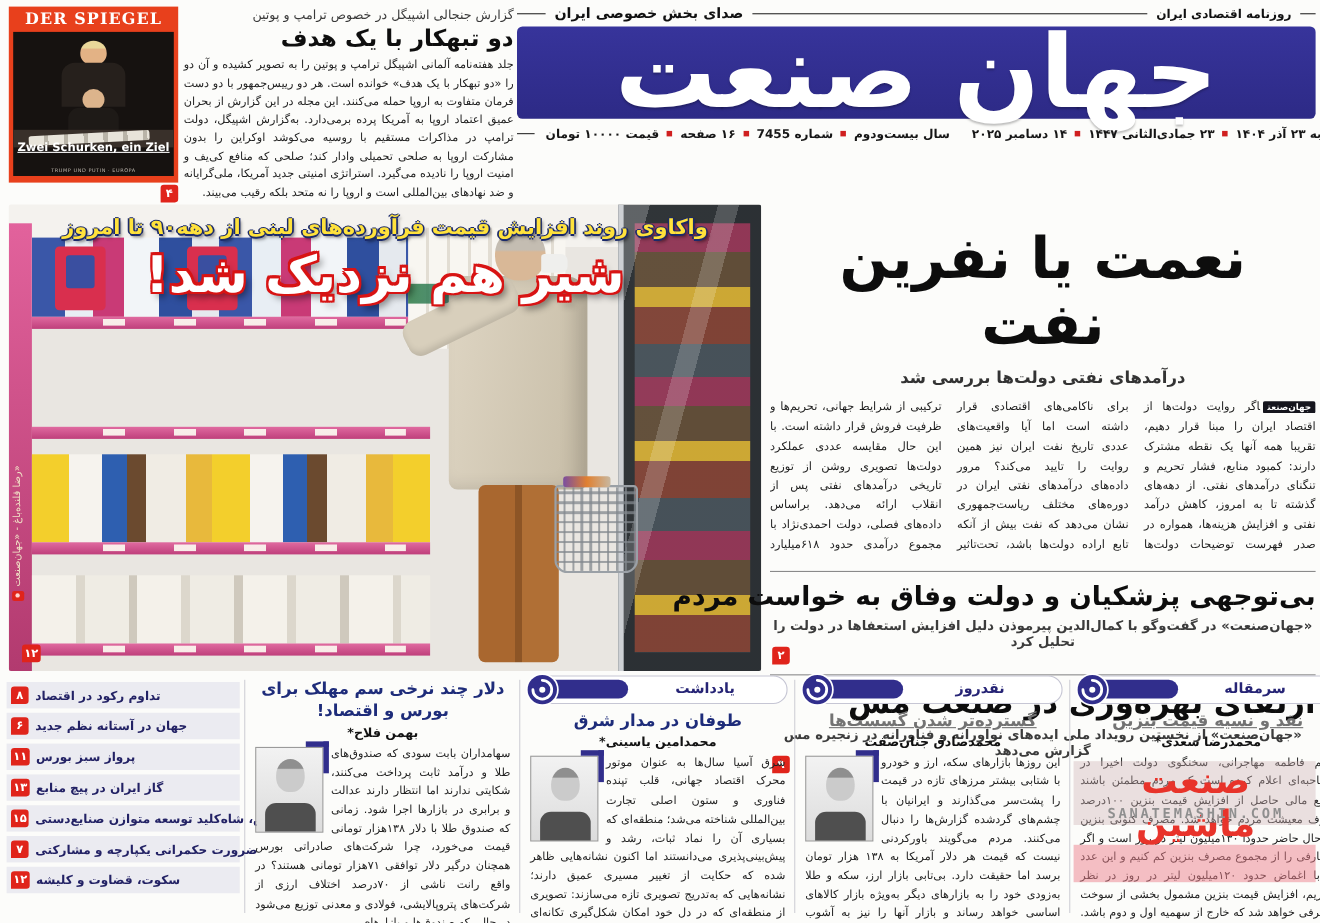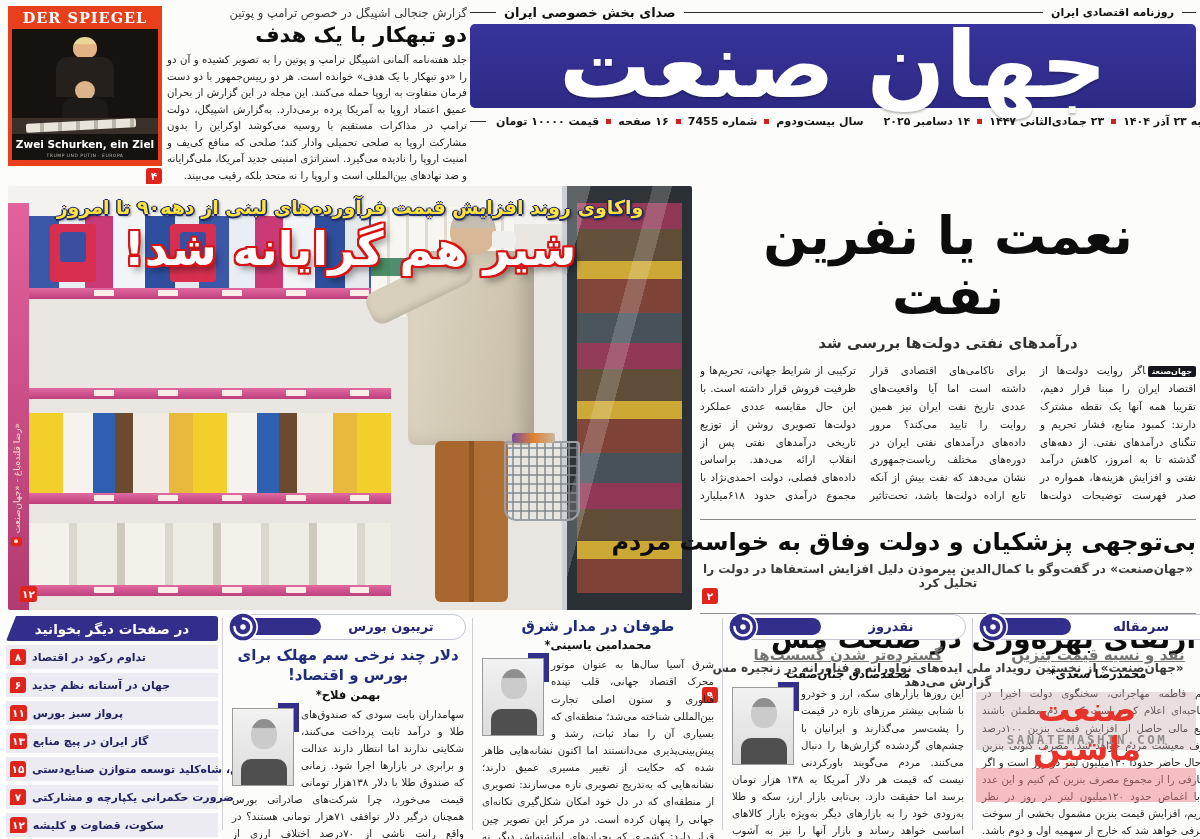--- a/index.html
+++ b/index.html
@@ -27,22 +27,22 @@
                       background:#26201c; border-radius:12px 12px 0 0; }
   .sp-fig-putin { position:absolute; left:50%; top:52px; width:46px; height:48px; transform:translateX(-50%); }
   .sp-fig-putin .hd { position:absolute; left:13px; top:0; width:20px; height:19px; border-radius:50%;
                       background:#dcb48c; }
   .sp-fig-putin .bd { position:absolute; left:0; top:17px; width:46px; height:30px;
                       background:#1e1a17; border-radius:10px 10px 0 0; }
   .sp-desk { position:absolute; left:0; bottom:26px; width:100%; height:16px; background:#39302a; }
   .sp-papers { position:absolute; left:14px; bottom:30px; width:110px; height:9px;
                background:repeating-linear-gradient(90deg,#e8e4da 0 14px,#b9b4a8 14px 18px);
                transform:rotate(-3deg); border-radius:2px; }
-  .sp-title { position:absolute; left:0; bottom:10px; width:100%; text-align:center;
-              color:#fff; font-weight:bold; font-size:10.5px; }
+  .sp-title { position:absolute; left:0; bottom:20px; width:100%; text-align:center;
+              color:#fff; font-weight:bold; font-size:10.5px;text-decoration:underline; }
   .sp-caption { position:absolute; left:0; bottom:2px; width:100%; text-align:center;
                 color:#bdb7ae; font-size:4.5px; letter-spacing:.5px; }
   .sp-page-badge { position:absolute; left:146px; top:168px; }
 
   
   .top-story { position:absolute; left:167px; top:6px; width:300px; height:172px; }
   .ts-kicker { font-size:11.5px; color:#3a3a3a; text-align:right; margin-bottom:3px; }
   .ts-headline { font-size:21px; font-weight:900; color:#0e0e0e; text-align:right; margin-bottom:5px; }
   .ts-body { font-size:10.2px; line-height:1.62; color:#222; text-align:justify; }
 
@@ -286,21 +286,21 @@
     </div>
     <div class="man">
       <div class="m-torso"></div>
       <div class="m-arm"></div>
       <div class="m-head"></div>
       <div class="m-mask"></div>
       <div class="m-legs"></div>
       <div class="m-basket"></div>
     </div>
     <div class="ph-kicker">واکاوی روند افزایش قیمت فرآورده‌های لبنی از دهه۹۰ تا امروز</div>
-    <div class="ph-headline">شیر هم گرایانه شد!</div>
+    <div class="ph-headline">شیر هم نزدیک شد!</div>
     <div class="ph-credit">
       <span class="cam"></span>
       <span>رضا قلنده‌باغ - «جهان‌صنعت»</span>
     </div>
     <span class="badge ph-page-badge">۱۲</span>
   </figure>
 
   <section class="lead">
     <h1 class="lead-h1">نعمت یا نفرین نفت</h1>
     <div class="lead-sub">درآمدهای نفتی دولت‌ها بررسی شد</div>
@@ -323,21 +323,20 @@
     </div>
   </section>
 
   <section class="bottom">
     <div class="vsep" style="left:222px"></div>
     <div class="vsep" style="left:472px"></div>
     <div class="vsep" style="left:722px"></div>
     <div class="vsep" style="left:972px"></div>
 
     <aside class="readmore">
-      <div class="rm-header">در صفحات دیگر بخوانید</div>
       <div class="rm-item">
           <span class="badge">۸</span>
           <span class="lbl">تداوم رکود در اقتصاد</span>
         </div>
       <div class="rm-item">
           <span class="badge">۶</span>
           <span class="lbl">جهان در آستانه نظم جدید</span>
         </div>
       <div class="rm-item">
           <span class="badge">۱۱</span>
@@ -355,42 +354,42 @@
           <span class="badge">۷</span>
           <span class="lbl">ضرورت حکمرانی یکپارچه و مشارکتی</span>
         </div>
       <div class="rm-item">
           <span class="badge">۱۲</span>
           <span class="lbl">سکوت، قضاوت و کلیشه</span>
         </div>
     </aside>
 
     <article class="bcol" style="left:228px">
+      <h3 class="chl navy">دلار چند نرخی سم مهلک برای بورس و اقتصاد!</h3>
+      <div class="cauthor">بهمن فلاح*</div>
+      <div class="cbody">
+        <span class="portrait">
+            <span class="p-head"></span>
+            <span class="p-body"></span>
+          </span>
+        <span>سهامداران بابت سودی که صندوق‌های طلا و درآمد ثابت پرداخت می‌کنند، شکایتی ندارند اما انتظار دارند عدالت و برابری در بازارها اجرا شود. زمانی که صندوق طلا با دلار ۱۳۸هزار تومانی قیمت می‌خورد، چرا شرکت‌های صادراتی بورس همچنان درگیر دلار توافقی ۷۱هزار تومانی هستند؟ در واقع رانت ناشی از ۷۰درصد اختلاف ارزی از شرکت‌های پتروپالایشی، فولادی و معدنی توزیع می‌شود در حالی که صندوق‌ها و بازارهای</span>
+      </div>
+    </article>
+
+    <article class="bcol" style="left:478px">
       <div class="chead">
         <div class="chead-fill"></div>
         <span class="chead-icon"><svg viewBox="0 0 30 30" width="32" height="32">
               <circle cx="15" cy="15" r="14" fill="#fff"></circle>
               <circle cx="15" cy="15" r="12.5" fill="#312e8c"></circle>
               <path d="M15 7a8 8 0 1 1-8 8" fill="none" stroke="#fff" stroke-width="2.4" stroke-linecap="round"></path>
               <circle cx="15" cy="15" r="2.6" fill="#fff"></circle>
             </svg></span>
-        <span class="chead-title">تریبون بورس</span>
-      </div>
-      <h3 class="chl navy">دلار چند نرخی سم مهلک برای بورس و اقتصاد!</h3>
-      <div class="cauthor">بهمن فلاح*</div>
-      <div class="cbody">
-        <span class="portrait">
-            <span class="p-head"></span>
-            <span class="p-body"></span>
-          </span>
-        <span>سهامداران بابت سودی که صندوق‌های طلا و درآمد ثابت پرداخت می‌کنند، شکایتی ندارند اما انتظار دارند عدالت و برابری در بازارها اجرا شود. زمانی که صندوق طلا با دلار ۱۳۸هزار تومانی قیمت می‌خورد، چرا شرکت‌های صادراتی بورس همچنان درگیر دلار توافقی ۷۱هزار تومانی هستند؟ در واقع رانت ناشی از ۷۰درصد اختلاف ارزی از شرکت‌های پتروپالایشی، فولادی و معدنی توزیع می‌شود در حالی که صندوق‌ها و بازارهای</span>
-      </div>
-    </article>
-
-    <article class="bcol" style="left:478px">
+        <span class="chead-title">یادداشت</span>
+      </div>
       <h3 class="chl navy">طوفان در مدار شرق</h3>
       <div class="cauthor">محمدامین یاسینی*</div>
       <div class="cbody">
         <span class="portrait">
             <span class="p-head"></span>
             <span class="p-body"></span>
           </span>
         <span>شرق آسیا سال‌ها به عنوان موتور محرک اقتصاد جهانی، قلب تپنده فناوری و ستون اصلی تجارت بین‌المللی شناخته می‌شد؛ منطقه‌ای که بسیاری آن را نماد ثبات، رشد و پیش‌بینی‌پذیری می‌دانستند اما اکنون نشانه‌هایی ظاهر شده که حکایت از تغییر مسیری عمیق دارند؛ نشانه‌هایی که به‌تدریج تصویری تازه می‌سازند: تصویری از منطقه‌ای که در دل خود امکان شکل‌گیری تکانه‌ای جهانی را پنهان کرده است. در مرکز این تصویر چین قرار دارد: کشوری که بحران‌های انباشته‌اش دیگر نه موقتی هستند</span>
       </div>
     </article>

